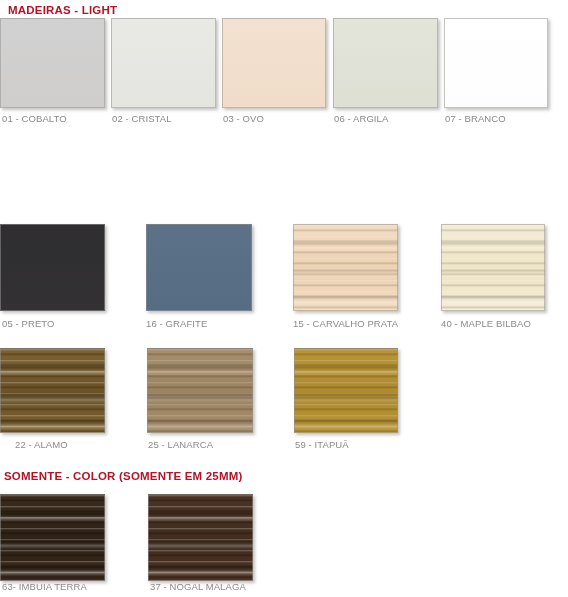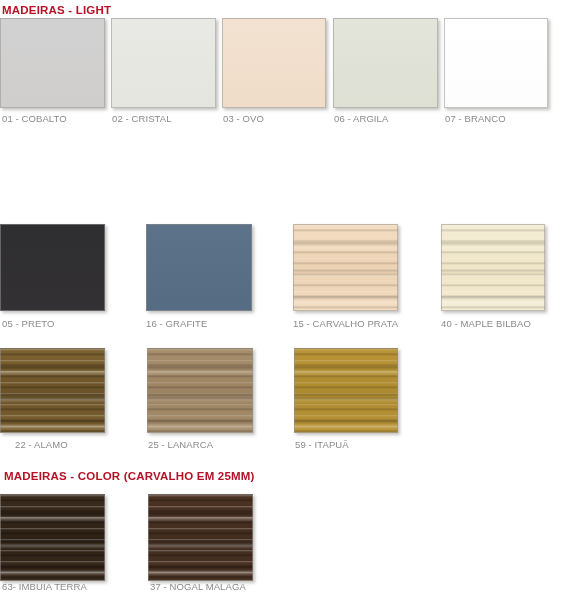--- a/index.html
+++ b/index.html
@@ -48,21 +48,21 @@
     color: #8a8a8a;
     white-space: nowrap;
     line-height: 11px;
     letter-spacing: 0.1px;
   }
 </style>
 </head>
 <body>
 
 <div class="page">
-    <div class="section-title" style="left: 2px; top: 4px; color: rgb(181, 18, 38);">MADEIRAS  -  LIGHT</div>
+    <div class="section-title" style="left: 8px; top: 4px; color: rgb(181, 18, 38);">MADEIRAS  -  LIGHT</div>
     <div class="swatch" style="left: 0px; top: 18px; width: 105px; height: 90px; background: linear-gradient(rgb(210, 209, 209) 0%, rgb(207, 206, 205) 100%) rgb(210, 209, 209);"></div>
     <div class="swatch-label" style="left: 2px; top: 113px; color: rgb(138, 138, 138);">01 - COBALTO</div>
     <div class="swatch" style="left: 111px; top: 18px; width: 105px; height: 90px; background: linear-gradient(rgb(233, 233, 229) 0%, rgb(229, 229, 224) 100%) rgb(233, 233, 229);"></div>
     <div class="swatch-label" style="left: 112px; top: 113px; color: rgb(138, 138, 138);">02 - CRISTAL</div>
     <div class="swatch" style="left: 222px; top: 18px; width: 104px; height: 90px; background: linear-gradient(rgb(243, 226, 209) 0%, rgb(240, 220, 200) 100%) rgb(243, 226, 209);"></div>
     <div class="swatch-label" style="left: 223px; top: 113px; color: rgb(138, 138, 138);">03 - OVO</div>
     <div class="swatch" style="left: 333px; top: 18px; width: 105px; height: 90px; background: linear-gradient(rgb(227, 228, 218) 0%, rgb(223, 224, 212) 100%) rgb(227, 228, 218);"></div>
     <div class="swatch-label" style="left: 334px; top: 113px; color: rgb(138, 138, 138);">06 - ARGILA</div>
     <div class="swatch" style="left: 444px; top: 18px; width: 104px; height: 90px; background: linear-gradient(rgb(255, 255, 255) 0%, rgb(253, 253, 253) 100%) rgb(255, 255, 255);"></div>
     <div class="swatch-label" style="left: 445px; top: 113px; color: rgb(138, 138, 138);">07 - BRANCO</div>
@@ -73,18 +73,18 @@
     <div class="swatch" style="left: 293px; top: 224px; width: 105px; height: 87px; background-color: rgb(243, 220, 192); background-image: repeating-linear-gradient(rgba(255, 255, 255, 0.16) 0px, rgba(255, 255, 255, 0) 2px, rgba(0, 0, 0, 0) 4px, rgba(0, 0, 0, 0.16) 5px, rgba(0, 0, 0, 0) 7px, rgba(255, 255, 255, 0) 11px), repeating-linear-gradient(rgba(0, 0, 0, 0) 0px, rgba(0, 0, 0, 0) 17px, rgba(0, 0, 0, 0.16) 18px, rgba(0, 0, 0, 0) 21px, rgba(255, 255, 255, 0.16) 23px, rgba(0, 0, 0, 0) 27px), linear-gradient(rgb(243, 220, 192) 0%, rgb(236, 210, 178) 55%, rgb(243, 220, 192) 100%);"></div>
     <div class="swatch-label" style="left: 293px; top: 318px; color: rgb(138, 138, 138);">15 - CARVALHO PRATA</div>
     <div class="swatch" style="left: 441px; top: 224px; width: 104px; height: 87px; background-color: rgb(244, 236, 212); background-image: repeating-linear-gradient(rgba(255, 255, 255, 0.16) 0px, rgba(255, 255, 255, 0) 2px, rgba(0, 0, 0, 0) 4px, rgba(0, 0, 0, 0.16) 5px, rgba(0, 0, 0, 0) 7px, rgba(255, 255, 255, 0) 11px), repeating-linear-gradient(rgba(0, 0, 0, 0) 0px, rgba(0, 0, 0, 0) 17px, rgba(0, 0, 0, 0.16) 18px, rgba(0, 0, 0, 0) 21px, rgba(255, 255, 255, 0.16) 23px, rgba(0, 0, 0, 0) 27px), linear-gradient(rgb(244, 236, 212) 0%, rgb(239, 229, 198) 55%, rgb(244, 236, 212) 100%);"></div>
     <div class="swatch-label" style="left: 441px; top: 318px; color: rgb(138, 138, 138);">40 - MAPLE BILBAO</div>
     <div class="swatch" style="left: 0px; top: 348px; width: 105px; height: 85px; background-color: rgb(125, 98, 49); background-image: repeating-linear-gradient(rgba(255, 255, 255, 0.28) 0px, rgba(255, 255, 255, 0) 2px, rgba(0, 0, 0, 0) 4px, rgba(0, 0, 0, 0.28) 5px, rgba(0, 0, 0, 0) 7px, rgba(255, 255, 255, 0) 11px), repeating-linear-gradient(rgba(0, 0, 0, 0) 0px, rgba(0, 0, 0, 0) 17px, rgba(0, 0, 0, 0.28) 18px, rgba(0, 0, 0, 0) 21px, rgba(255, 255, 255, 0.28) 23px, rgba(0, 0, 0, 0) 27px), linear-gradient(rgb(125, 98, 49) 0%, rgb(106, 82, 39) 55%, rgb(125, 98, 49) 100%);"></div>
     <div class="swatch-label" style="left: 2px; top: 439px; color: rgb(138, 138, 138); margin-left: 13px;">22 - ALAMO</div>
     <div class="swatch" style="left: 147px; top: 348px; width: 106px; height: 85px; background-color: rgb(166, 141, 108); background-image: repeating-linear-gradient(rgba(255, 255, 255, 0.2) 0px, rgba(255, 255, 255, 0) 2px, rgba(0, 0, 0, 0) 4px, rgba(0, 0, 0, 0.2) 5px, rgba(0, 0, 0, 0) 7px, rgba(255, 255, 255, 0) 11px), repeating-linear-gradient(rgba(0, 0, 0, 0) 0px, rgba(0, 0, 0, 0) 17px, rgba(0, 0, 0, 0.2) 18px, rgba(0, 0, 0, 0) 21px, rgba(255, 255, 255, 0.2) 23px, rgba(0, 0, 0, 0) 27px), linear-gradient(rgb(166, 141, 108) 0%, rgb(155, 130, 96) 55%, rgb(166, 141, 108) 100%);"></div>
     <div class="swatch-label" style="left: 148px; top: 439px; color: rgb(138, 138, 138);">25 - LANARCA</div>
     <div class="swatch" style="left: 294px; top: 348px; width: 104px; height: 85px; background-color: rgb(185, 148, 55); background-image: repeating-linear-gradient(rgba(255, 255, 255, 0.2) 0px, rgba(255, 255, 255, 0) 2px, rgba(0, 0, 0, 0) 4px, rgba(0, 0, 0, 0.2) 5px, rgba(0, 0, 0, 0) 7px, rgba(255, 255, 255, 0) 11px), repeating-linear-gradient(rgba(0, 0, 0, 0) 0px, rgba(0, 0, 0, 0) 17px, rgba(0, 0, 0, 0.2) 18px, rgba(0, 0, 0, 0) 21px, rgba(255, 255, 255, 0.2) 23px, rgba(0, 0, 0, 0) 27px), linear-gradient(rgb(185, 148, 55) 0%, rgb(173, 138, 47) 55%, rgb(185, 148, 55) 100%);"></div>
     <div class="swatch-label" style="left: 295px; top: 439px; color: rgb(138, 138, 138);">59 - ITAPUÃ</div>
-    <div class="section-title" style="left: 4px; top: 470px; color: rgb(181, 18, 38);">MADEIRAS  -  COLOR (CARVALHO EM 25MM)</div>
+    <div class="section-title" style="left: 4px; top: 470px; color: rgb(181, 18, 38);">SOMENTE  -  COLOR (SOMENTE EM 25MM)</div>
     <div class="swatch" style="left: 0px; top: 494px; width: 105px; height: 87px; background-color: rgb(58, 43, 29); background-image: repeating-linear-gradient(rgba(255, 255, 255, 0.3) 0px, rgba(255, 255, 255, 0) 2px, rgba(0, 0, 0, 0) 4px, rgba(0, 0, 0, 0.3) 5px, rgba(0, 0, 0, 0) 7px, rgba(255, 255, 255, 0) 11px), repeating-linear-gradient(rgba(0, 0, 0, 0) 0px, rgba(0, 0, 0, 0) 17px, rgba(0, 0, 0, 0.3) 18px, rgba(0, 0, 0, 0) 21px, rgba(255, 255, 255, 0.3) 23px, rgba(0, 0, 0, 0) 27px), linear-gradient(rgb(58, 43, 29) 0%, rgb(45, 32, 20) 55%, rgb(58, 43, 29) 100%);"></div>
     <div class="swatch-label" style="left: 2px; top: 581px; color: rgb(138, 138, 138);">63- IMBUIA TERRA</div>
     <div class="swatch" style="left: 148px; top: 494px; width: 105px; height: 87px; background-color: rgb(75, 51, 35); background-image: repeating-linear-gradient(rgba(255, 255, 255, 0.3) 0px, rgba(255, 255, 255, 0) 2px, rgba(0, 0, 0, 0) 4px, rgba(0, 0, 0, 0.3) 5px, rgba(0, 0, 0, 0) 7px, rgba(255, 255, 255, 0) 11px), repeating-linear-gradient(rgba(0, 0, 0, 0) 0px, rgba(0, 0, 0, 0) 17px, rgba(0, 0, 0, 0.3) 18px, rgba(0, 0, 0, 0) 21px, rgba(255, 255, 255, 0.3) 23px, rgba(0, 0, 0, 0) 27px), linear-gradient(rgb(75, 51, 35) 0%, rgb(65, 44, 30) 55%, rgb(75, 51, 35) 100%);"></div>
     <div class="swatch-label" style="left: 150px; top: 581px; color: rgb(138, 138, 138);">37 - NOGAL MALAGA</div>
   </div>
 
 </body></html>

